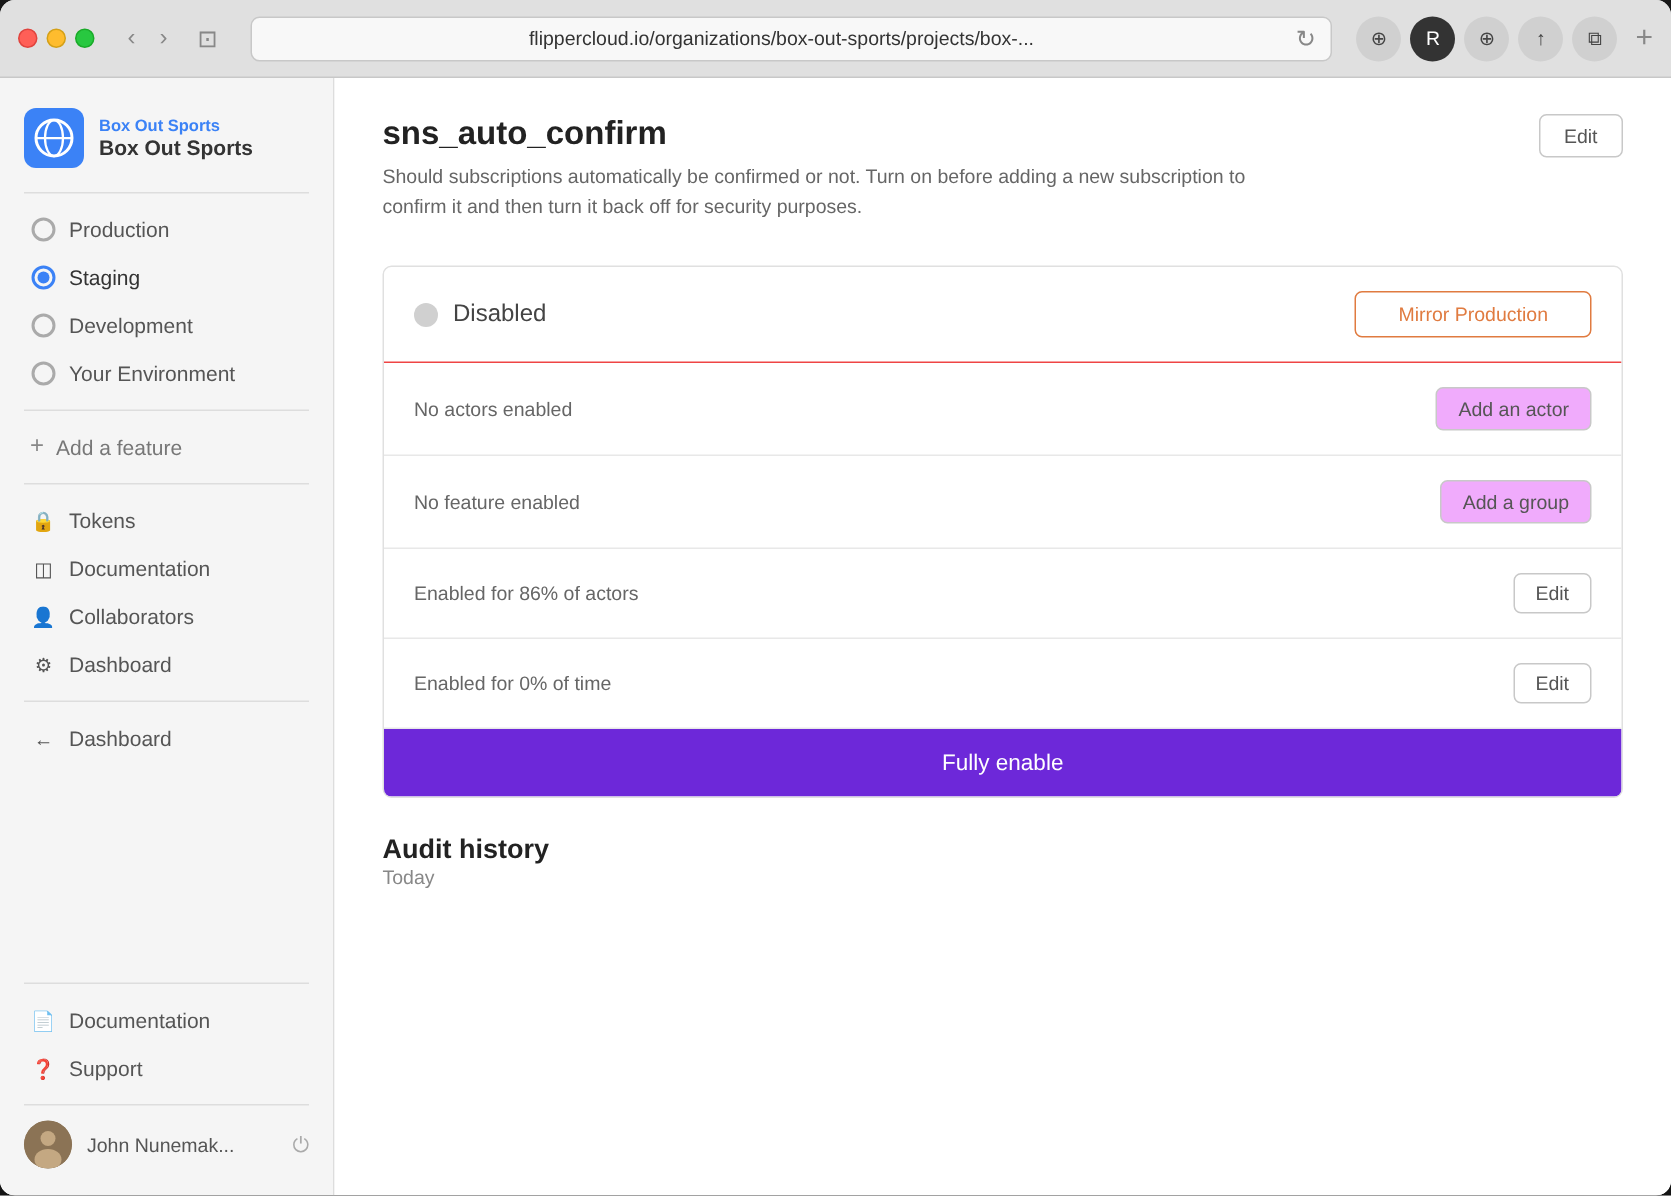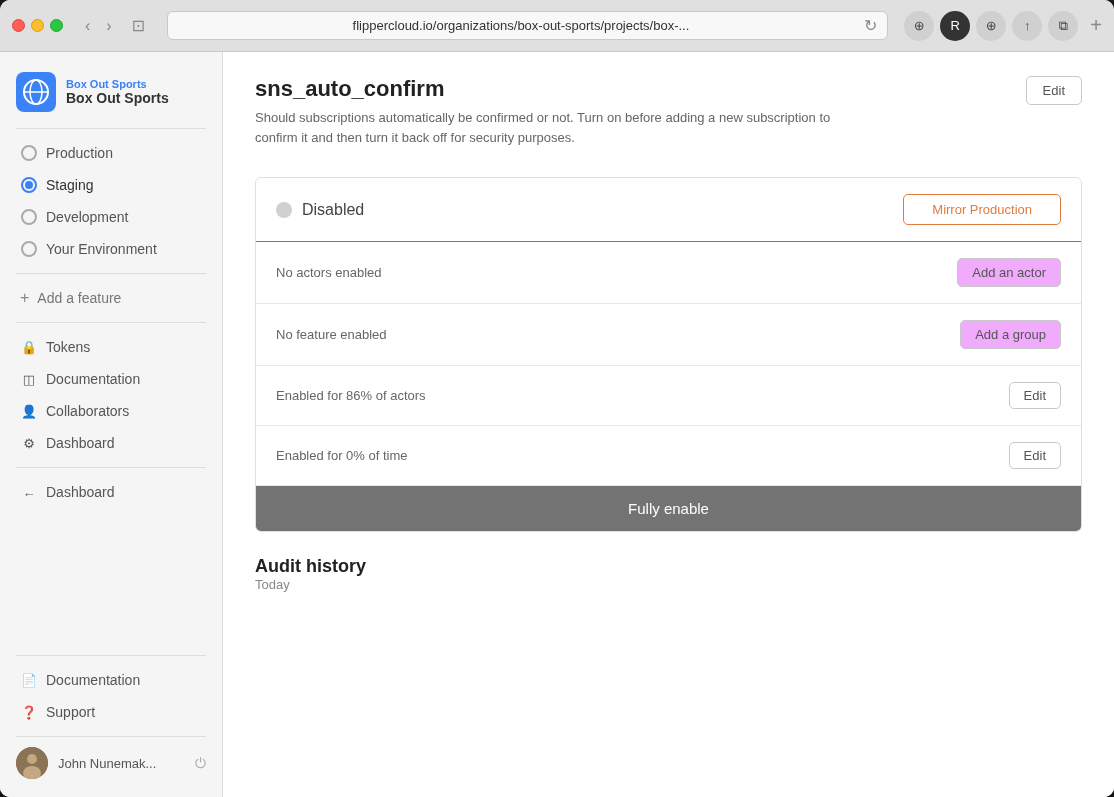--- a/index.html
+++ b/index.html
@@ -349,21 +349,21 @@
       border: 1px solid #c8c8c8;
       border-radius: 5px;
       padding: 5px 14px;
       font-size: 13px;
       color: #555;
       cursor: pointer;
     }
 
     .fully-enable-btn {
       width: 100%;
-      background: #737373;
+      background: #6d28d9;
       border: none;
       color: white;
       font-size: 15px;
       font-weight: 500;
       padding: 14px;
       cursor: pointer;
       display: block;
       text-align: center;
     }
 

